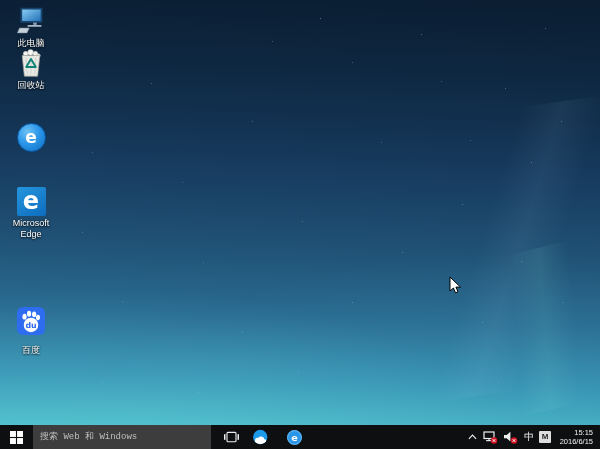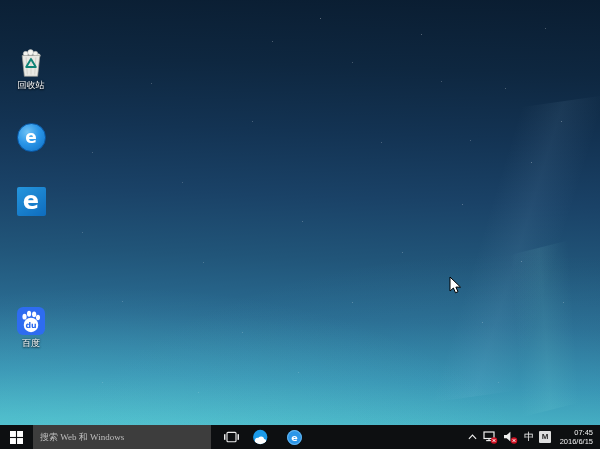--- a/index.html
+++ b/index.html
@@ -47,21 +47,21 @@
   .desk-icon .art { width:30px; height:30px; display:flex;
     align-items:center; justify-content:center; }
   .desk-icon .lbl { margin-top:2px; font-size:9px; line-height:11px;
     color:#fff; text-align:center;
     text-shadow:0 1px 2px rgba(0,0,0,.85), 0 0 2px rgba(0,0,0,.6); }
   #di-thispc  { top:6px; }
   #di-recycle { top:48px; }
   #di-2345    { top:122px; }
   #di-edge    { top:186px; }
   #di-qq      { top:246px; }
-  #di-baidu   { top:306px; }
+  #di-baidu   { top:306px;gap:7px; }
 
   .circle2345 { width:29px; height:29px; border-radius:50%;
     background:radial-gradient(circle at 35% 30%, #6fc2f5 0%, #2b96e8 45%, #0d6fc4 100%);
     border:1px solid #0a5aa8; display:flex; align-items:center; justify-content:center;
     color:#fff; font-size:17px; font-weight:bold; line-height:1;
     font-family:"DejaVu Sans",sans-serif; }
   .edgeTile { width:29px; height:29px; border-radius:2px;
     background:linear-gradient(145deg,#2596dd 0%, #0e6cbe 100%);
     display:flex; align-items:center; justify-content:center;
     color:#fff; font-size:24px; font-weight:bold; line-height:1;
@@ -71,21 +71,21 @@
     box-shadow:0 1px 2px rgba(0,0,0,.3); }
 
   
   #taskbar { position:absolute; left:0; bottom:0; width:600px; height:24px;
     background:#0d0f11; display:flex; align-items:center; z-index:10; }
   .tb-btn { height:24px; display:flex; align-items:center;
     justify-content:center; cursor:pointer; }
   #start-button { width:33px; }
   #search-input { width:178px; height:24px; background:#3d3d3d; border:none;
     outline:none; color:#cfcfcf; font-size:9px; padding:0 4px 0 7px;
-    font-family:Liberation Serif, serif; }
+    font-family:Liberation Mono, monospace; }
   #search-input::placeholder { color:#bfbfbf; opacity:1; }
   #taskview-button { width:30px; margin-left:5px; }
   .pin-btn { width:28px; }
   #pin-2345 { margin-left:6px; }
 
   #tray { margin-left:auto; display:flex; align-items:center; gap:3px;
     padding-right:4px; height:24px; }
   .tray-btn { height:24px; display:flex; align-items:center;
     justify-content:center; cursor:pointer; }
   .ime-lang { color:#f2f2f2; font-size:10px; width:14px; text-align:center; }
@@ -101,20 +101,37 @@
     pointer-events:none; }
 </style>
 </head>
 <body>
 
 <div id="desktop">
   <div id="stars"></div>
   <div id="streak1" class="streak"></div>
   <div id="streak2" class="streak"></div>
 
+  <div class="desk-icon" id="di-thispc">
+    <div class="art">
+      <svg width="32" height="30" viewBox="0 0 34 32">
+        <defs>
+          <linearGradient id="scr" x1="0" y1="0" x2="1" y2="1">
+            <stop offset="0" stop-color="#8ed2f6"></stop>
+              <stop offset="1" stop-color="#1d6bb4"></stop>
+          </linearGradient>
+        </defs>
+        <rect x="6" y="2" width="23" height="15" fill="url(#scr)" stroke="#17456f" stroke-width="2"></rect>
+        <rect x="19.5" y="17.8" width="4" height="2.6" fill="#8aa0b4"></rect>
+        <rect x="13" y="20.6" width="16" height="2" rx="1" fill="#a8bac9"></rect>
+        <polygon points="4,24 15,24 12.5,29.5 1.5,29.5" fill="#c6d0da" stroke="#7e8c9a" stroke-width="0.6"></polygon>
+      </svg>
+    </div>
+    <div class="lbl">此电脑</div>
+  </div>
 
   <div class="desk-icon" id="di-recycle">
     <div class="art">
       <svg width="28" height="30" viewBox="0 0 30 34">
         <circle cx="9" cy="6.6" r="2.8" fill="#f3f3ef" stroke="#bdbdb6" stroke-width="0.6"></circle>
         <circle cx="14.5" cy="5" r="3.2" fill="#f6f6f2" stroke="#bdbdb6" stroke-width="0.6"></circle>
         <circle cx="20" cy="6.6" r="2.8" fill="#f1f1ec" stroke="#bdbdb6" stroke-width="0.6"></circle>
         <circle cx="23.5" cy="8.6" r="2" fill="#ecece6" stroke="#bdbdb6" stroke-width="0.6"></circle>
         <polygon points="5,8.5 25,8.5 22.5,32 7.5,32" fill="#e9e9e4" stroke="#a4a49d" stroke-width="0.8"></polygon>
         <line x1="9.5" y1="10.5" x2="10.8" y2="30" stroke="#cfcfc8" stroke-width="1"></line>
@@ -133,20 +150,21 @@
         </div>
     </div>
   </div>
 
   <div class="desk-icon" id="di-edge">
     <div class="art">
       <div class="edgeTile">
           <span>e</span>
         </div>
     </div>
+    <div class="lbl">Microsoft Edge</div>
   </div>
 
 
   <div class="desk-icon" id="di-baidu">
     <div class="art">
       <svg width="28" height="28" viewBox="0 0 32 32">
         <rect x="0" y="0" width="32" height="32" rx="7" fill="#2e6cf0"></rect>
         <g fill="#fff">
           <ellipse cx="8.6" cy="11" rx="2.4" ry="3.4"></ellipse>
           <ellipse cx="13.8" cy="7.8" rx="2.4" ry="3.4"></ellipse>
@@ -226,21 +244,21 @@
         <polygon points="1,4 3.6,4 7.4,0.8 7.4,10.4 3.6,7.2 1,7.2" fill="#eee"></polygon>
         <circle cx="11" cy="9.5" r="3.2" fill="#d11324"></circle>
         <path d="M9.7 8.2 L12.3 10.8 M12.3 8.2 L9.7 10.8" stroke="#fff" stroke-width="1"></path>
       </svg>
     </div>
     <div class="tray-btn ime-lang">中</div>
     <div class="tray-btn">
       <div class="ime-mode">M</div>
     </div>
     <div id="clock">
-      <span>07:45</span>
+      <span>15:15</span>
       <span>2016/6/15</span>
     </div>
   </div>
 </div>
 
 <div id="cursor">
   <svg width="13" height="19" viewBox="0 0 13 19">
     <path d="M1,1 L1,15 L4.4,12 L6.5,16.8 L9,15.7 L6.9,11.1 L11.5,11.1 Z" fill="#fff" stroke="#000" stroke-width="1" stroke-linejoin="round"></path>
   </svg>
 </div>

